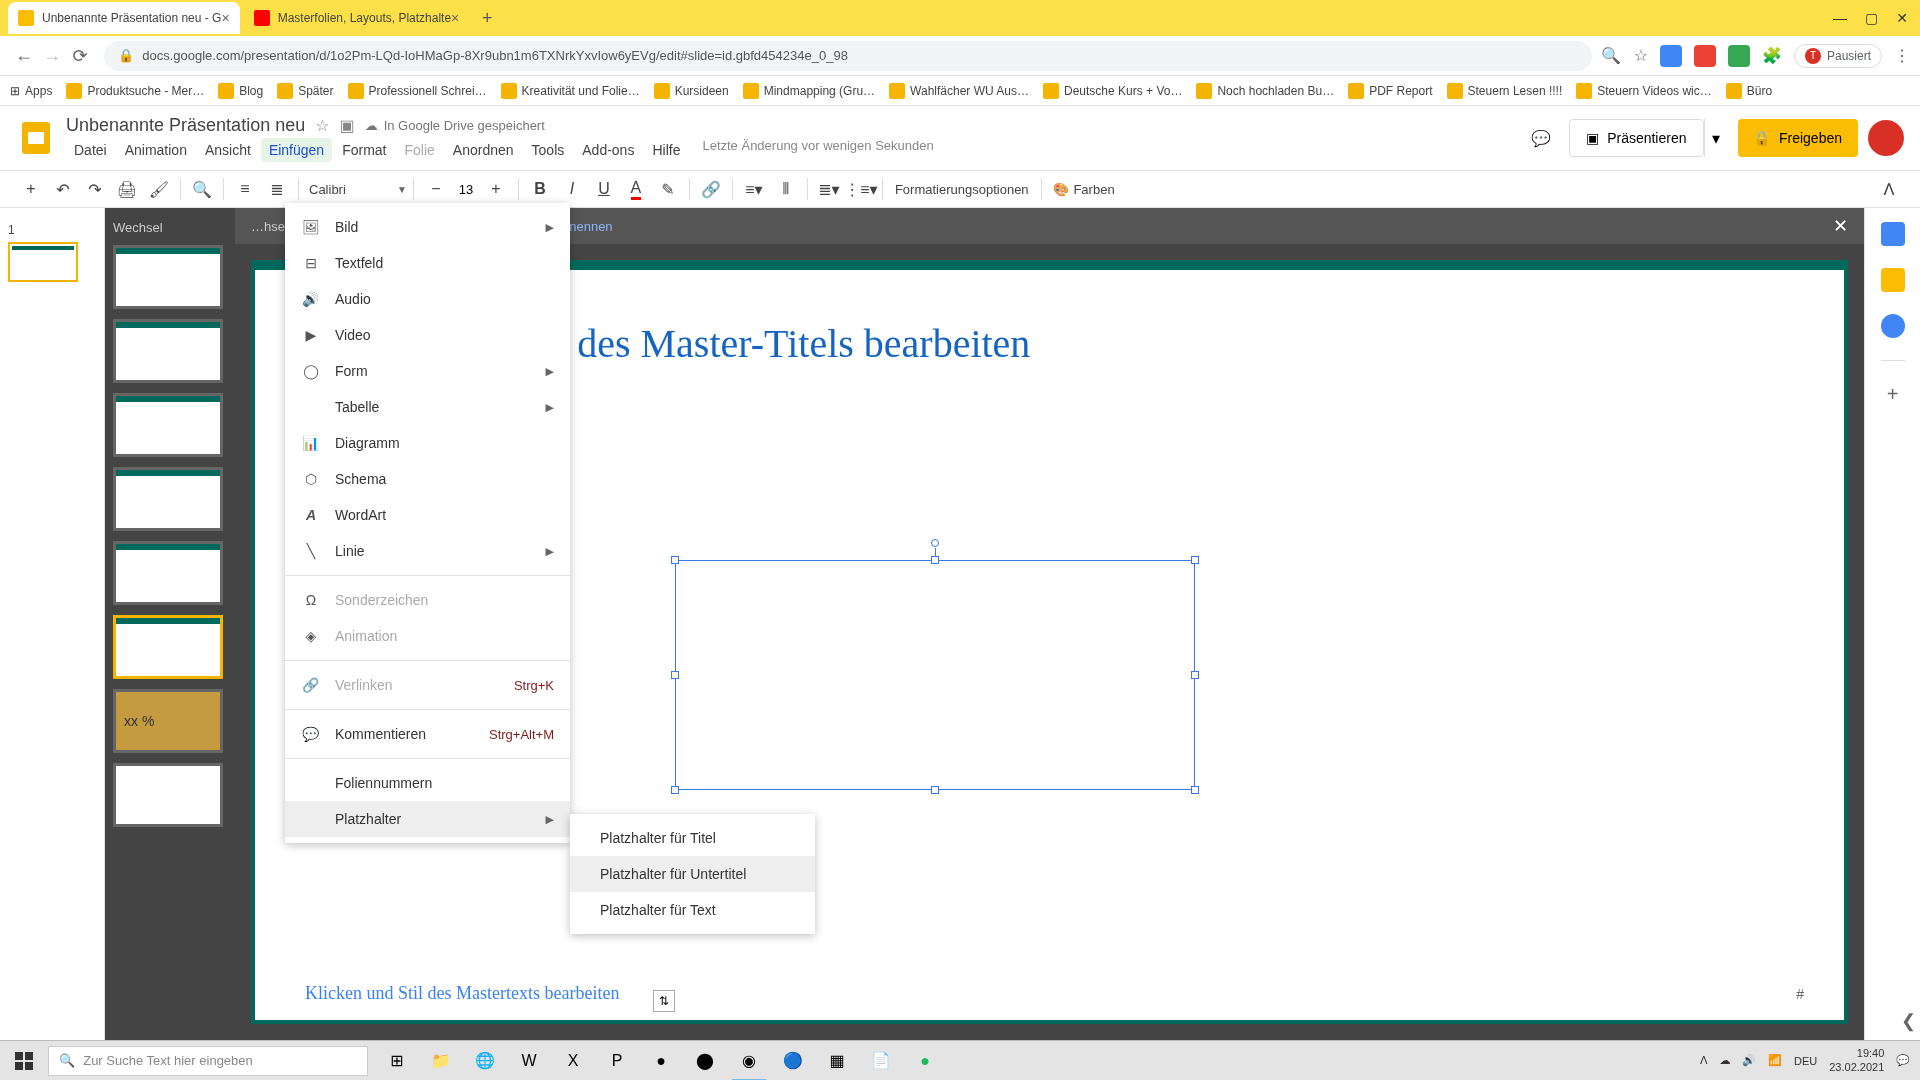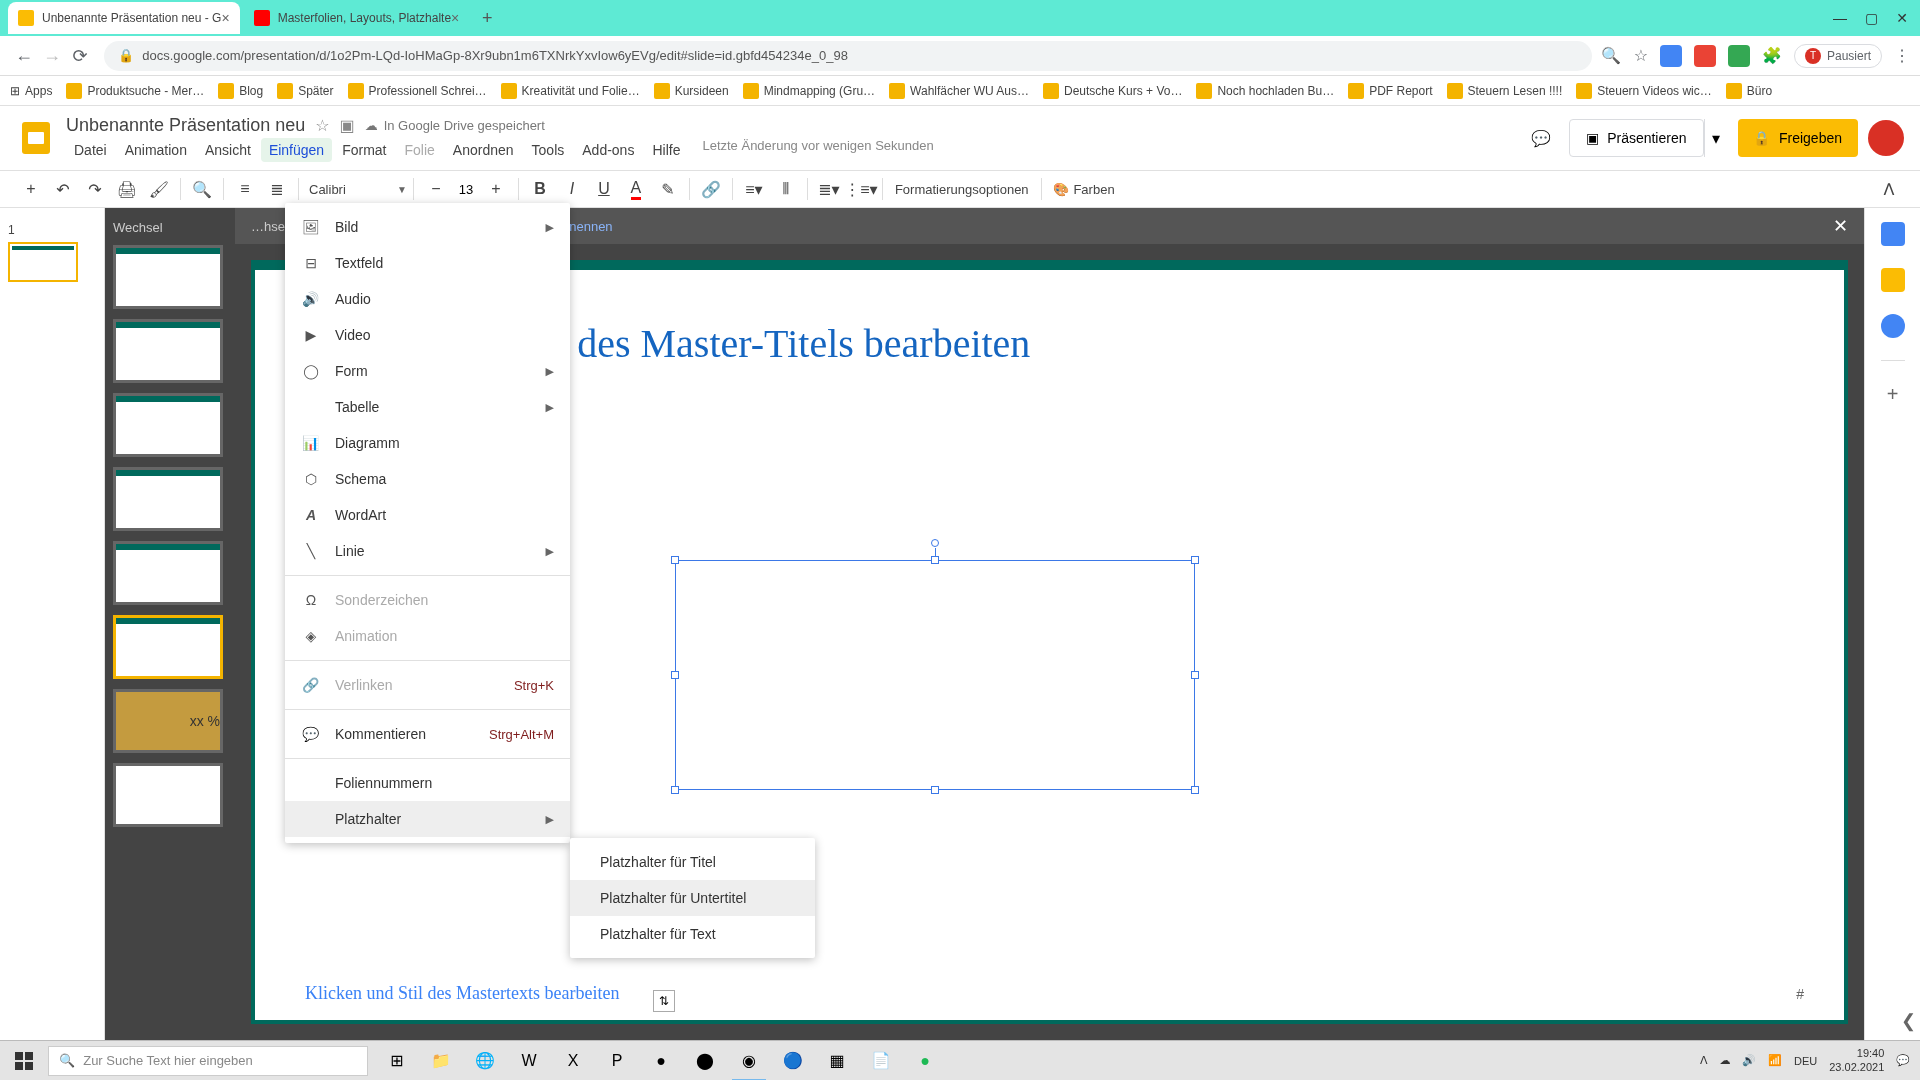--- a/index.html
+++ b/index.html
@@ -1,19 +1,19 @@
 <!DOCTYPE html>
 <html><head>
 <meta charset="utf-8">
 <style>
 * { margin: 0; padding: 0; box-sizing: border-box; font-family: Arial, sans-serif; }
 body { width: 1920px; height: 1080px; overflow: hidden; background: #fff; transform-origin: top left; }
 
 
-.browser-tabs { height: 36px; background: #5eead4; display: flex; align-items: center; padding-left: 8px; }
+.browser-tabs { height: 36px; background: #fde047; display: flex; align-items: center; padding-left: 8px; }
 .tab { height: 32px; background: #fff; border-radius: 8px 8px 0 0; display: flex; align-items: center; padding: 0 10px; margin-right: 4px; font-size: 12px; color: #444; min-width: 210px; position: relative; }
 .tab.inactive { background: transparent; }
 .tab-icon { width: 16px; height: 16px; margin-right: 8px; background: #fbbc04; border-radius: 2px; }
 .tab-icon.yt { background: #ff0000; }
 .tab-close { margin-left: auto; color: #666; font-size: 14px; cursor: pointer; }
 .new-tab { width: 28px; height: 28px; display: flex; align-items: center; justify-content: center; color: #555; font-size: 18px; }
 .window-controls { margin-left: auto; display: flex; gap: 18px; padding-right: 12px; color: #333; font-size: 14px; }
 
 .browser-bar { height: 40px; background: #fff; display: flex; align-items: center; padding: 0 10px; border-bottom: 1px solid #ddd; }
 .nav-btn { width: 28px; height: 28px; display: flex; align-items: center; justify-content: center; color: #5f6368; font-size: 18px; }
@@ -66,21 +66,21 @@
 .slide-num { font-size: 12px; color: #444; }
 .slide-thumb { width: 70px; height: 40px; border: 2px solid #f4b400; background: #fff; margin-top: 4px; position: relative; }
 .slide-thumb::before { content: ''; position: absolute; top: 2px; left: 2px; right: 2px; height: 4px; background: #00695c; }
 
 .master-area { flex: 1; background: #444; display: flex; position: relative; }
 .layout-col { width: 130px; padding: 12px 8px; overflow-y: auto; }
 .layout-title { color: #ccc; font-size: 13px; margin-bottom: 10px; }
 .layout-thumb { width: 110px; height: 64px; background: #fff; border: 3px solid #666; margin-bottom: 10px; position: relative; font-size: 6px; overflow: hidden; }
 .layout-thumb.selected { border-color: #f4b400; }
 .layout-thumb .lt-header { position: absolute; top: 0; left: 0; right: 0; height: 6px; background: #00695c; }
-.layout-thumb.big-num { background: #c49b3f; display: flex; align-items: center; justify-content: flex-end; padding-left: 8px; }
+.layout-thumb.big-num { background: #c49b3f; display: flex; align-items: center; justify-content: flex-start; padding-left: 8px; }
 .layout-thumb.big-num span { font-size: 14px; color: #333; }
 
 .canvas-wrap { flex: 1; display: flex; flex-direction: column; }
 .context-bar { height: 36px; background: #555; display: flex; align-items: center; padding: 0 16px; color: #ccc; font-size: 13px; gap: 14px; }
 .context-link { color: #8ab4f8; }
 .context-close { margin-left: auto; color: #fff; font-size: 18px; cursor: pointer; }
 
 .canvas { flex: 1; background: #fff; margin: 16px; position: relative; border: 10px solid #00695c; border-bottom-width: 4px; border-left-width: 4px; border-right-width: 4px; }
 .slide-inner { background: #fff; position: absolute; top: 10px; left: 20px; right: 20px; bottom: 10px; }
 
@@ -116,21 +116,21 @@
 
 .dropdown { position: absolute; top: 203px; left: 285px; width: 285px; background: #fff; box-shadow: 0 2px 10px rgba(0,0,0,0.25); border-radius: 2px; padding: 6px 0; z-index: 100; }
 .dd-item { height: 36px; display: flex; align-items: center; padding: 0 16px; font-size: 14px; color: #333; position: relative; }
 .dd-item.disabled { color: #aaa; }
 .dd-item.hover { background: #eee; }
 .dd-icon { width: 20px; margin-right: 14px; color: #555; display: flex; align-items: center; justify-content: center; }
 .dd-arrow { margin-left: auto; color: #666; font-size: 11px; }
 .dd-shortcut { margin-left: auto; color: #7f1d1d; font-size: 13px; }
 .dd-sep { height: 1px; background: #e0e0e0; margin: 6px 0; }
 
-.submenu { position: absolute; top: 838px; left: 570px; width: 245px; background: #fff; box-shadow: 0 2px 10px rgba(0,0,0,0.25); border-radius: 2px; padding: 6px 0; z-index: 101; }
+.submenu { position: absolute; top: 814px; left: 570px; width: 245px; background: #fff; box-shadow: 0 2px 10px rgba(0,0,0,0.25); border-radius: 2px; padding: 6px 0; z-index: 101; }
 .submenu .dd-item { padding-left: 30px; }
 
 
 .side-panel { width: 56px; background: #fff; border-left: 1px solid #e0e0e0; display: flex; flex-direction: column; align-items: center; padding-top: 14px; gap: 22px; }
 .sp-icon { width: 24px; height: 24px; border-radius: 4px; }
 
 
 .taskbar { height: 40px; background: #e4e4e4; border-top: 1px solid #bbb; display: flex; align-items: center; position: absolute; bottom: 0; left: 0; right: 0; }
 .start { width: 48px; height: 40px; display: flex; align-items: center; justify-content: center; }
 .search-box { width: 320px; height: 30px; background: #fff; border: 1px solid #ccc; display: flex; align-items: center; padding: 0 10px; font-size: 13px; color: #888; gap: 8px; }

